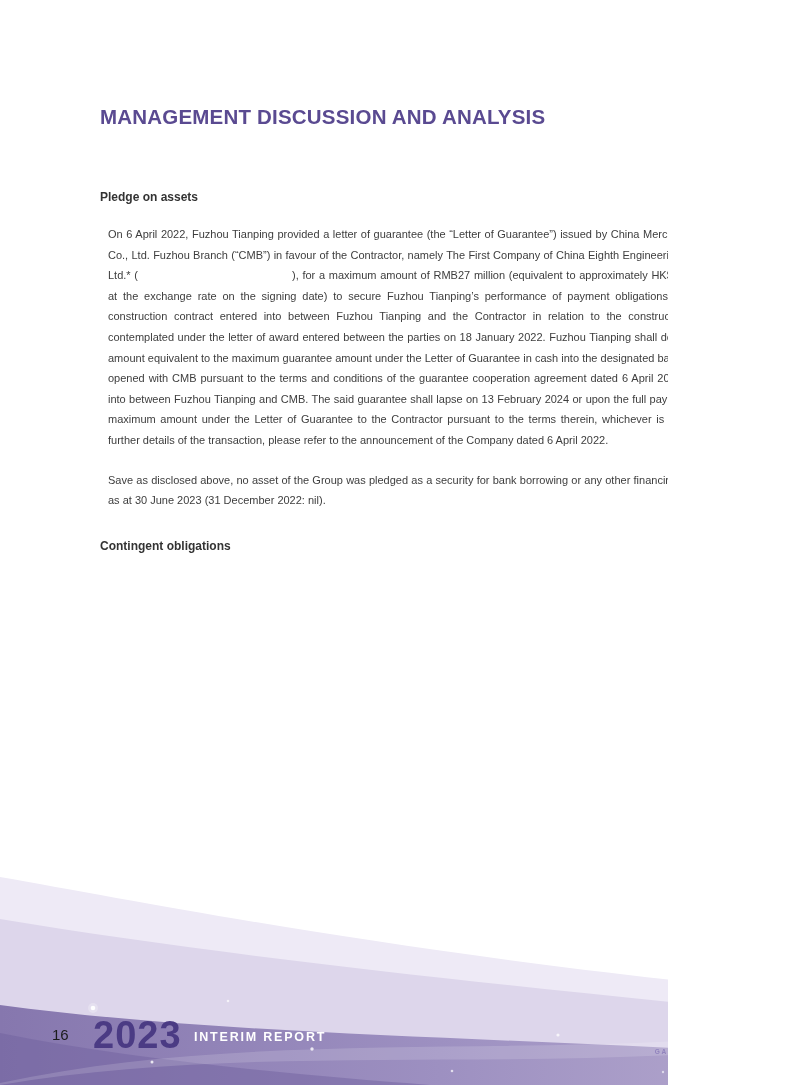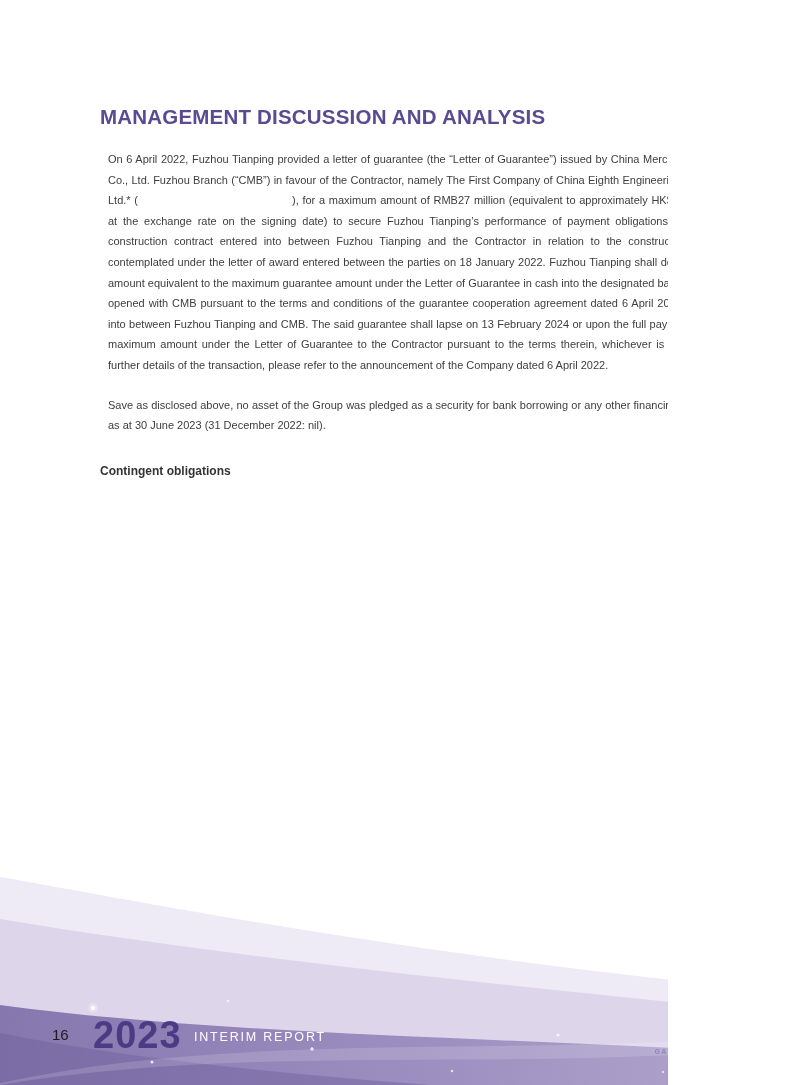--- a/index.html
+++ b/index.html
@@ -76,21 +76,21 @@
     letter-spacing: 1px;
     line-height: 44px;
   }
   .report-label {
     position: absolute;
     left: 194px;
     bottom: 41px;
     font-size: 12.5px;
     color: #ffffff;
     letter-spacing: 1.8px;
-    font-weight: 400;
+    font-weight: 700;
   }
   .logo {
     position: absolute;
     right: 52px;
     bottom: 30px;
     width: 100px;
     text-align: center;
   }
   .logo .crown {
     position: absolute;
@@ -116,20 +116,21 @@
   }
 </style>
 </head>
 <body>
 
 <div class="page">
 
   <div class="content">
     <h1 class="title">MANAGEMENT DISCUSSION AND ANALYSIS</h1>
 
+    <h2 class="section-heading mt-first">Pledge on assets</h2>
     <p class="body-para">On 6 April 2022, Fuzhou Tianping provided a letter of guarantee (the “Letter of Guarantee”) issued by China Merchants Bank Co., Ltd. Fuzhou Branch (“CMB”) in favour of the Contractor, namely The First Company of China Eighth Engineering Division Ltd.* (              ), for a maximum amount of RMB27 million (equivalent to approximately HK$34 million, at the exchange rate on the signing date) to secure Fuzhou Tianping’s performance of payment obligations under the construction contract entered into between Fuzhou Tianping and the Contractor in relation to the construction works contemplated under the letter of award entered between the parties on 18 January 2022. Fuzhou Tianping shall deposit such amount equivalent to the maximum guarantee amount under the Letter of Guarantee in cash into the designated bank account opened with CMB pursuant to the terms and conditions of the guarantee cooperation agreement dated 6 April 2022 entered into between Fuzhou Tianping and CMB. The said guarantee shall lapse on 13 February 2024 or upon the full payment of the maximum amount under the Letter of Guarantee to the Contractor pursuant to the terms therein, whichever is earlier. For further details of the transaction, please refer to the announcement of the Company dated 6 April 2022.</p>
     <p class="body-para">Save as disclosed above, no asset of the Group was pledged as a security for bank borrowing or any other financing activities as at 30 June 2023 (31 December 2022: nil).</p>
 
     <h2 class="section-heading mt-section">Contingent obligations</h2>
   </div>
 
   <div class="footer">
     <svg class="waves" viewBox="0 0 800 220" preserveAspectRatio="none" xmlns="http://www.w3.org/2000/svg">
       <defs>
         <linearGradient id="bandGrad" x1="0" y1="0" x2="1" y2="0">

